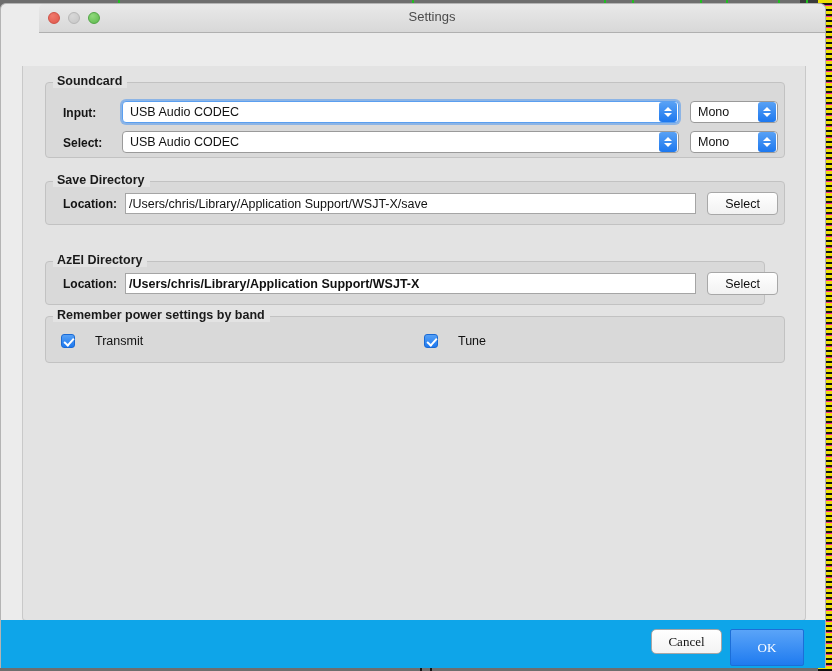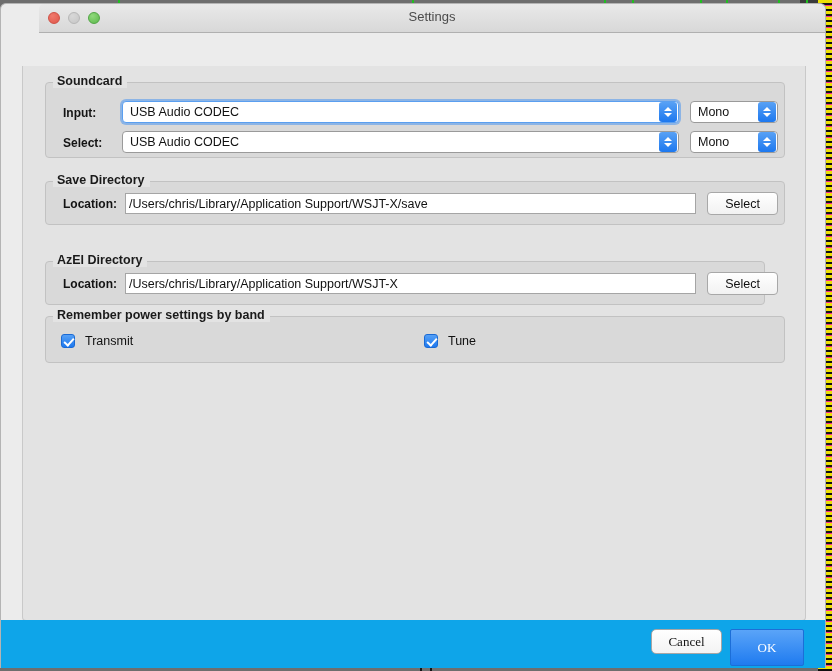--- a/index.html
+++ b/index.html
@@ -191,21 +191,21 @@
     height: 23px;
     display: flex; align-items: center; justify-content: center;
     background: linear-gradient(to bottom, #ffffff 0%, #f2f2f2 100%);
     border: 1px solid #a8a8a8;
     border-radius: 4px;
     font-size: 12.5px; color: #111;
     cursor: default;
   }
 
   
-  .checkrow { position: absolute; display: flex; align-items: center; gap: 10px; }
+  .checkrow { position: absolute; display: flex; align-items: center; gap: 20px; }
   .cbox {
     width: 14px; height: 14px; border-radius: 3px;
     background: linear-gradient(to bottom, #55a0f6 0%, #1e79ef 100%);
     border: 1px solid #1a6ad4;
     position: relative; flex: 0 0 auto;
   }
   .cbox::after {
     content: "";
     position: absolute; left: 4px; top: 1px;
     width: 4px; height: 8px;
@@ -332,21 +332,21 @@
         <div class="textfield" style="left:80px; top:20px; width:571px;">/Users/chris/Library/Application Support/WSJT-X/save</div>
         <div class="pushbtn" style="left:662px; top:19px; width:71px;">Select</div>
       </div>
     </div>
 
     <div class="group" style="left:22px; top:187px; width:720px; height:52px;">
       <div class="group-title">AzEl Directory</div>
       <div class="group-box"></div>
       <div class="group-inner">
         <div class="field-label" style="left:18px; top:24px;">Location:</div>
-        <div class="textfield" style="left:80px; top:20px; width:571px;">/Users/chris/Library/Application Support/WSJT-X</div>
+        <div class="textfield" style="left:80px; top:20px; width:571px;font-weight:bold;">/Users/chris/Library/Application Support/WSJT-X</div>
         <div class="pushbtn" style="left:662px; top:19px; width:71px;">Select</div>
       </div>
     </div>
 
     <div class="group" style="left:22px; top:242px; width:740px; height:55px;">
       <div class="group-title">Remember power settings by band</div>
       <div class="group-box"></div>
       <div class="group-inner">
         <div class="checkrow" style="left:16px; top:26px;">
           <span class="cbox"></span>

